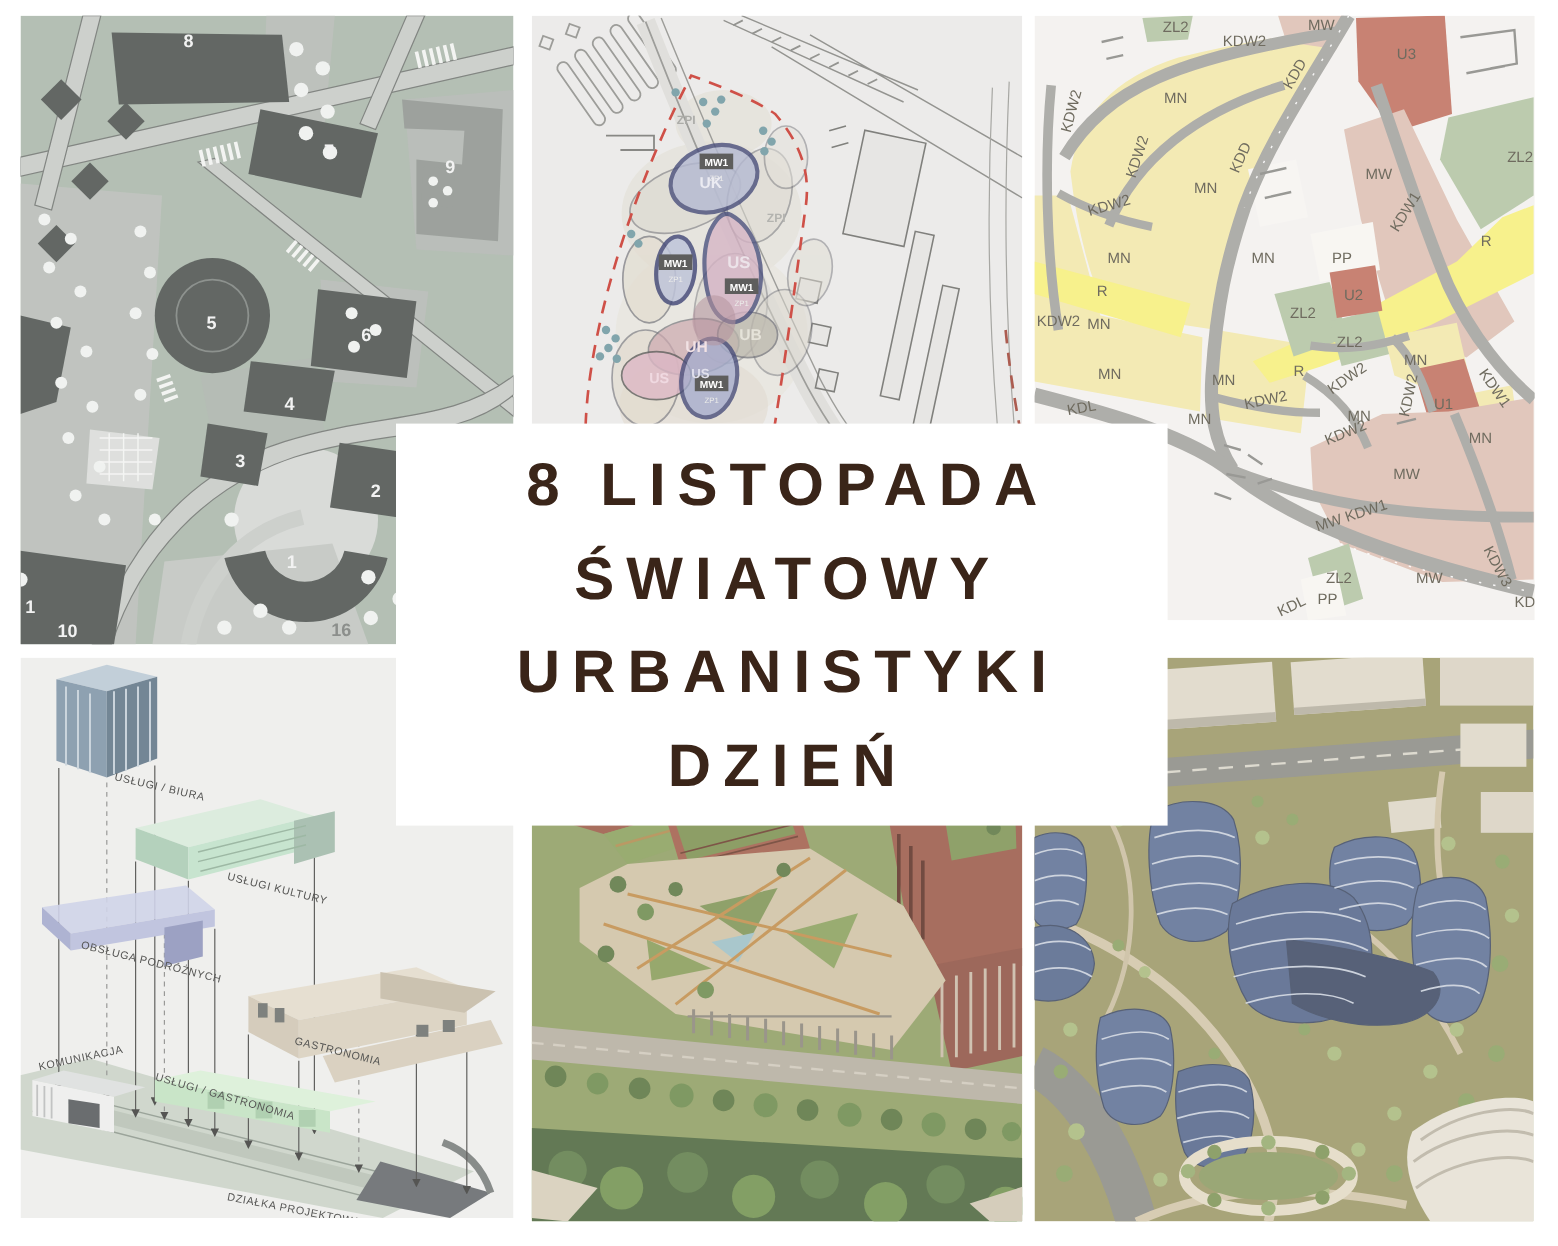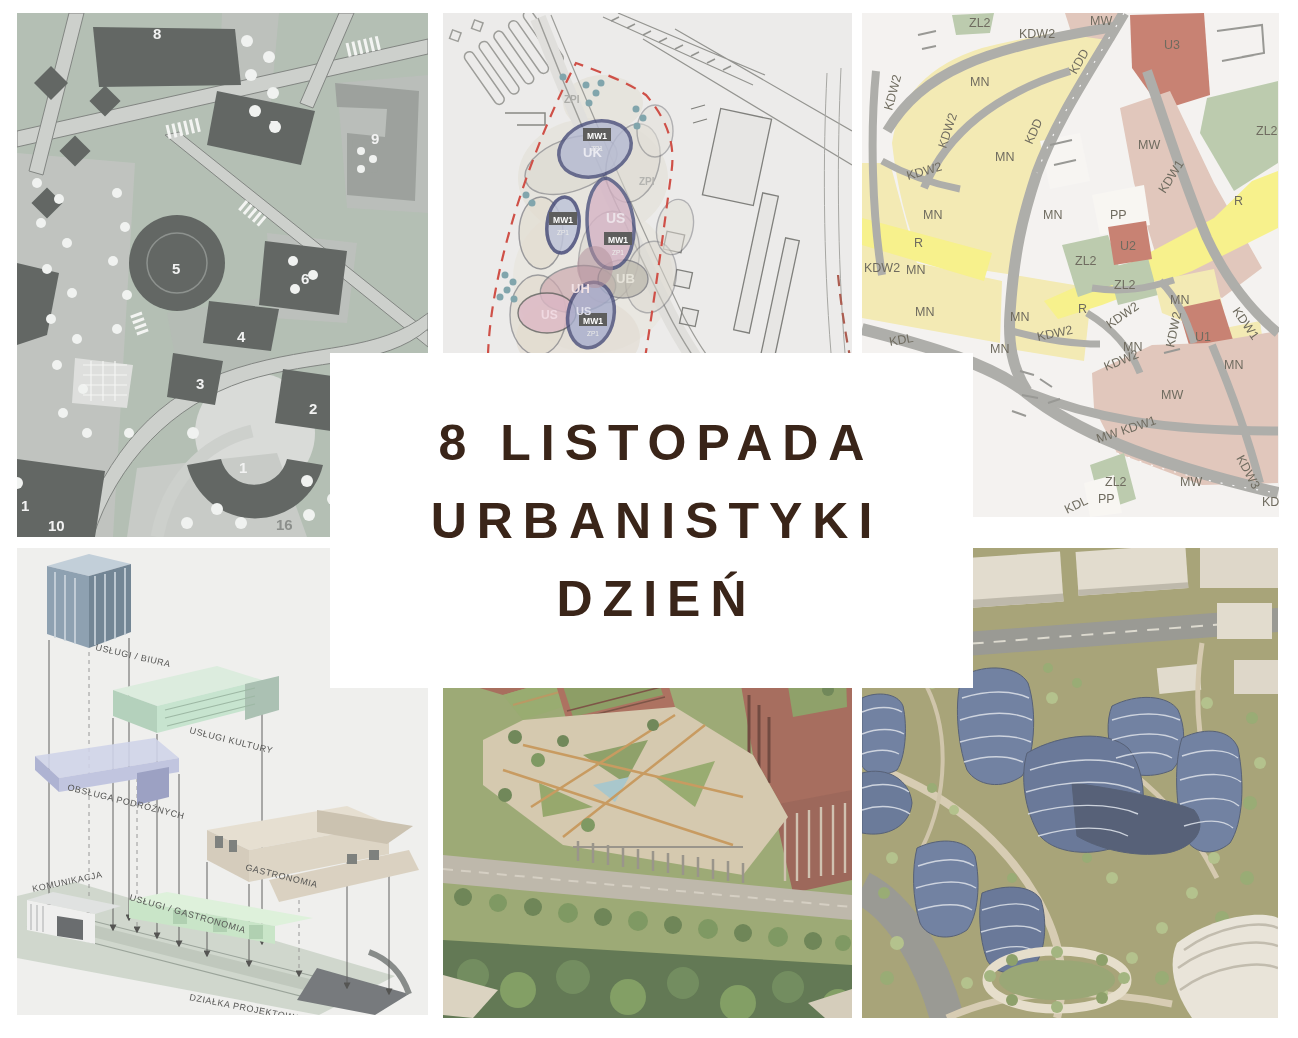--- a/index.html
+++ b/index.html
@@ -647,17 +647,18 @@
         <circle cx="262" cy="430" r="6" fill="#96ab6e"></circle>
           <circle cx="240" cy="450" r="6" fill="#7e9355"></circle>
         <circle cx="195" cy="459" r="6" fill="#96ab6e"></circle>
           <circle cx="150" cy="452" r="6" fill="#7e9355"></circle>
       </g>
     </svg>
   </div>
 
   <div class="titlebox">
     <div class="titleline">8 LISTOPADA</div>
+    <div class="titleline">ŚWIATOWY</div>
     <div class="titleline">URBANISTYKI</div>
     <div class="titleline">DZIEŃ</div>
   </div>
 
 </div>
 
 </body></html>

